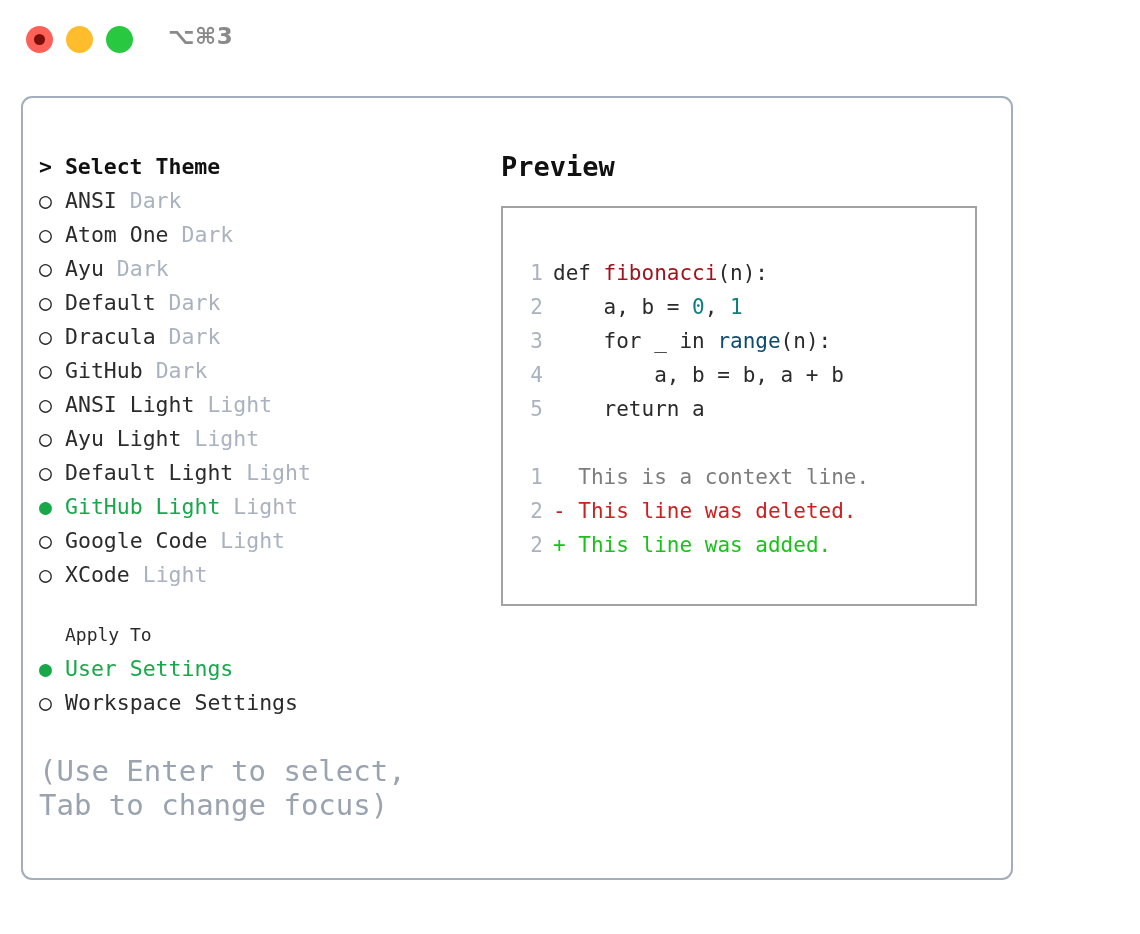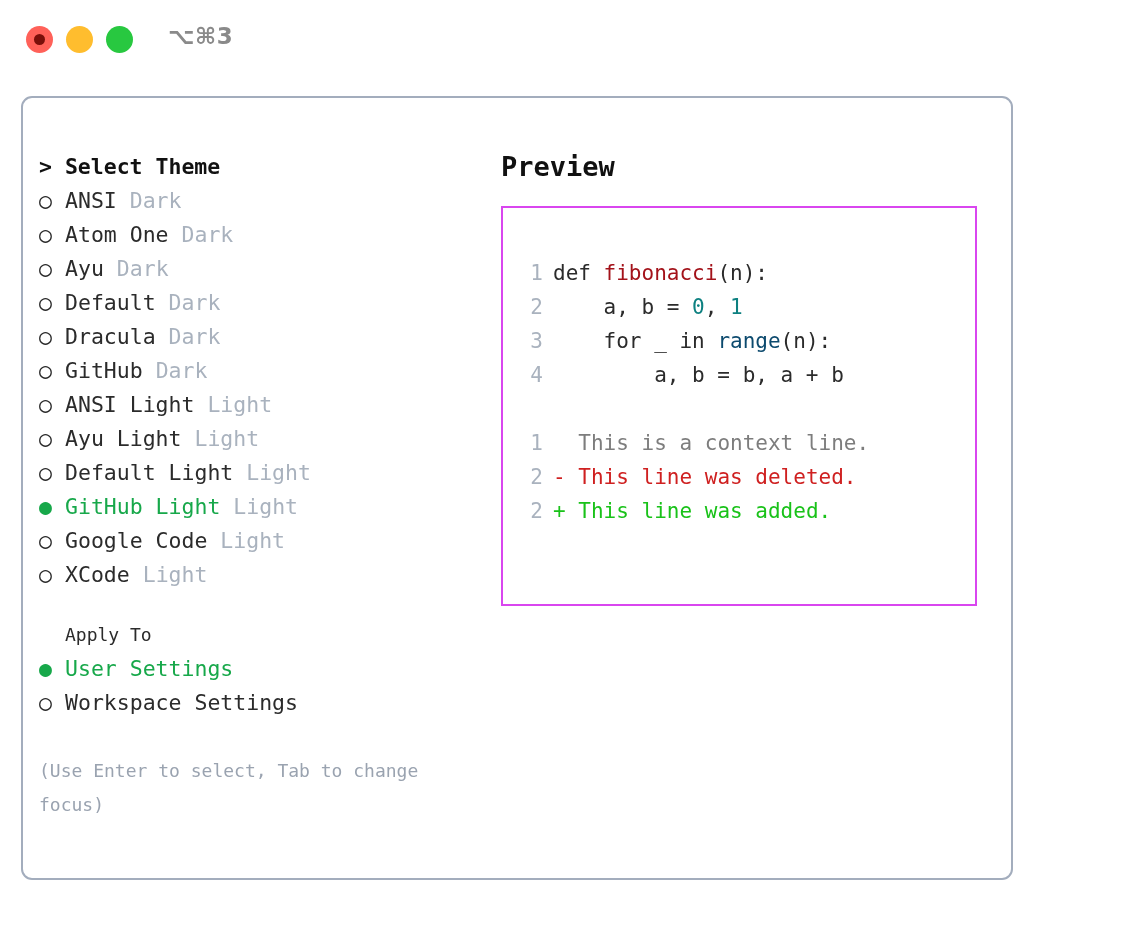--- a/index.html
+++ b/index.html
@@ -107,21 +107,21 @@
     line-height: 34px;
     font-size: 18px;
     white-space: pre;
     color: #2b2b2b;
     padding-left: 26px;
   }
   .spacer-sm { height: 26px; }
   .spacer-md { height: 34px; }
 
   #hint {
-    font-size: 18px;
+    font-size: 29px;
     line-height: 34px;
     color: #9aa3b0;
     width: 400px;
   }
 
   
   #right-col {
     position: absolute;
     left: 478px;
     top: 52px;
@@ -130,21 +130,21 @@
   #preview-title {
     font-size: 27px;
     font-weight: bold;
     color: #111111;
     line-height: 34px;
     margin-bottom: 22px;
   }
   #preview-box {
     width: 476px;
     height: 400px;
-    border: 2px solid #d946ef;
+    border: 2px solid #a3a3a3;
     box-sizing: border-box;
     background: #ffffff;
     position: relative;
   }
   #code-area {
     position: absolute;
     left: 14px;
     top: 48px;
     right: 8px;
   }
@@ -214,20 +214,21 @@
     </div>
 
     <div id="right-col">
       <div id="preview-title">Preview</div>
       <div id="preview-box">
         <div id="code-area">
             <div class="code-line"><span class="ln">1</span><span>def </span><span class="tok-fn">fibonacci</span><span>(n):</span></div>
             <div class="code-line"><span class="ln">2</span>    <span>a, b = </span><span class="tok-num">0</span><span>, </span><span class="tok-num">1</span></div>
             <div class="code-line"><span class="ln">3</span>    <span>for _ in </span><span class="tok-builtin">range</span><span>(n):</span></div>
             <div class="code-line"><span class="ln">4</span>        <span>a, b = b, a + b</span></div>
+            <div class="code-line"><span class="ln">5</span>    <span>return a</span></div>
             <div class="diff-gap"></div>
             <div class="code-line"><span class="ln">1</span><span class="diff-ctx"> </span> <span class="diff-ctx">This is a context line.</span></div>
             <div class="code-line"><span class="ln">2</span><span class="diff-del">-</span> <span class="diff-del">This line was deleted.</span></div>
             <div class="code-line"><span class="ln">2</span><span class="diff-add">+</span> <span class="diff-add">This line was added.</span></div>
           </div>
       </div>
     </div>
 
   </div>
 </div>

